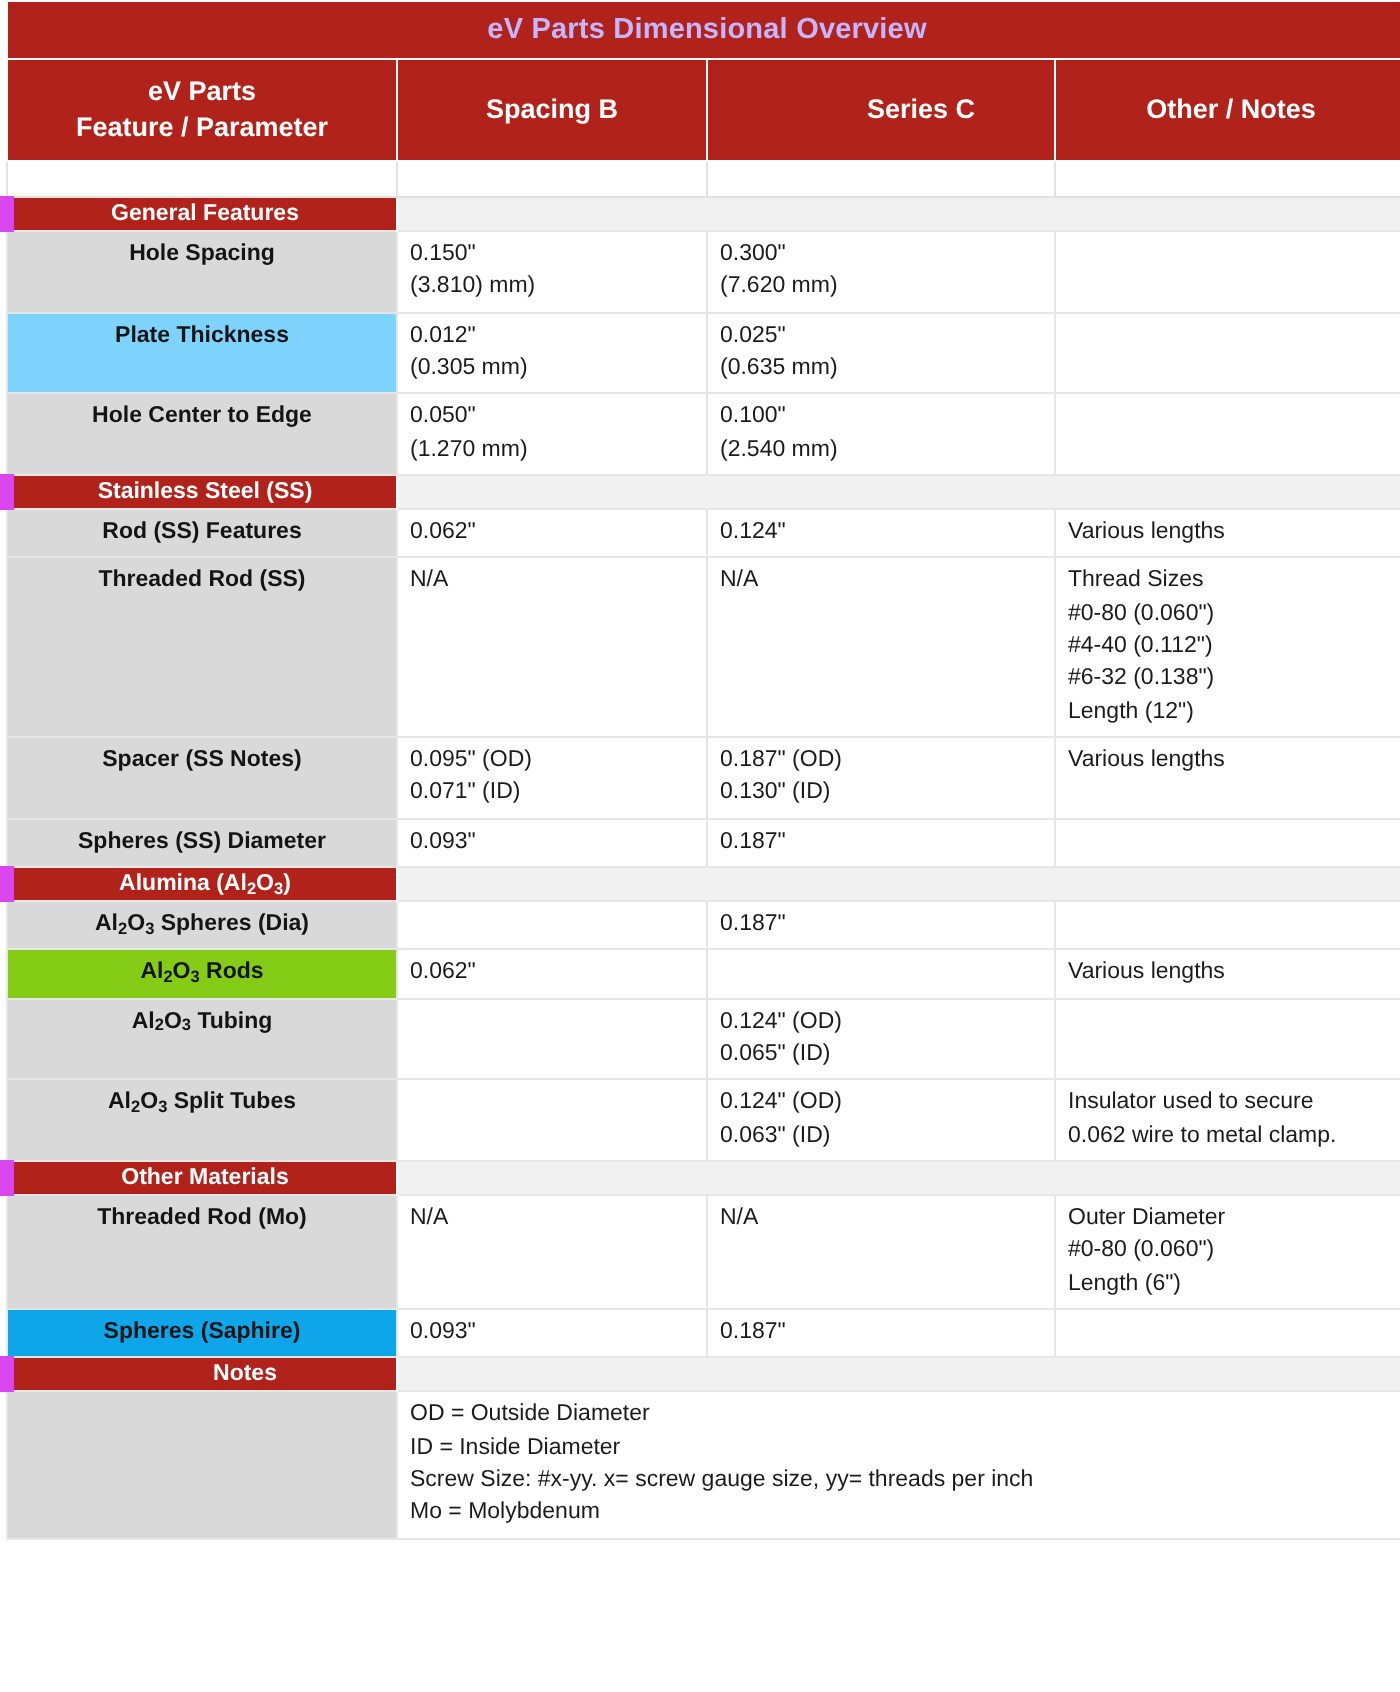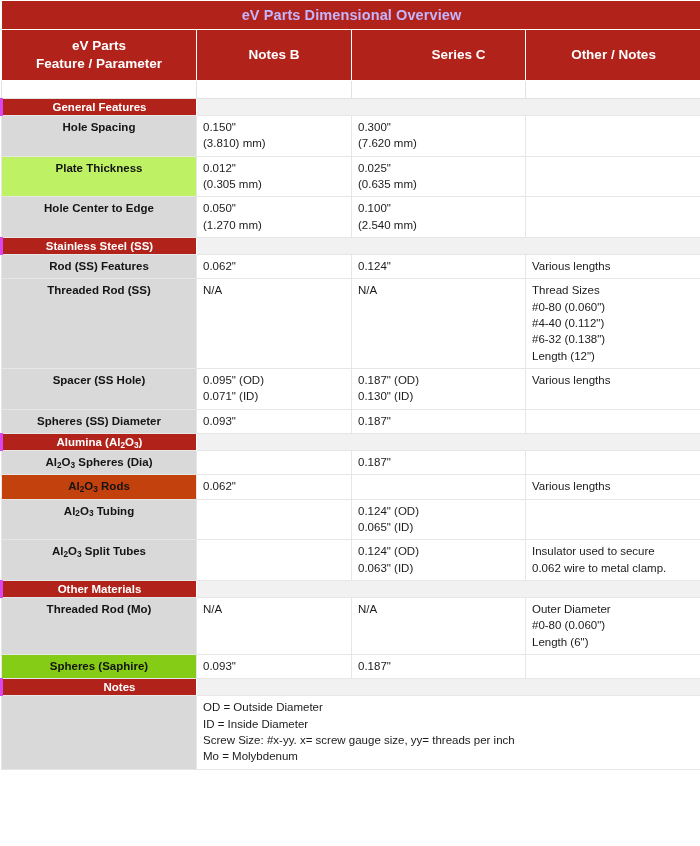--- a/index.html
+++ b/index.html
@@ -72,21 +72,21 @@
     background: #f1f1f1;
     height: 16px;
   }
   tr.section-row td.secbar {
     background: #B0221A;
     color: #ffffff;
     font-size: 11.5px;
     font-weight: bold;
     text-align: center;
     vertical-align: middle;
-    border-left: 3px solid #d946ef;
+    border-left: 7px solid #d946ef;
     border-right: 1px solid #ffffff;
     line-height: 16px;
     white-space: nowrap;
   }
 
   
   tr.data-row td {
     border: 1px solid #e6e6e6;
     vertical-align: top;
     font-size: 11.5px;
@@ -134,21 +134,21 @@
     <tbody>
       <tr class="title-row">
         <td colspan="4" style="background: rgb(176, 34, 26);">eV Parts Dimensional Overview</td>
       </tr>
       <tr class="head-row">
         <td style="background: rgb(176, 34, 26); text-align: center;">
             <div>eV Parts</div>
             <div>Feature / Parameter</div>
           </td>
         <td style="background: rgb(176, 34, 26);">
-            <div>Notes B</div>
+            <div>Spacing B</div>
           </td>
         <td style="background: rgb(176, 34, 26); padding-left: 44px;">
             <div>Series C</div>
           </td>
         <td style="background: rgb(176, 34, 26);">
             <div>Other / Notes</div>
           </td>
       </tr>
       <tr class="spacer-row">
         <td></td>
@@ -162,21 +162,21 @@
           <td></td>
           <td></td>
         </tr>
         <tr class="data-row" style="height: 40px;">
           <td class="label" style="background: rgb(217, 217, 217);">Hole Spacing</td>
           <td class="val">0.150"<br>(3.810) mm)</td>
           <td class="val">0.300"<br>(7.620 mm)</td>
           <td class="val"></td>
         </tr>
         <tr class="data-row" style="height: 40px;">
-          <td class="label" style="background: #bef264;">Plate Thickness</td>
+          <td class="label" style="background: #7dd3fc;">Plate Thickness</td>
           <td class="val">0.012"<br>(0.305 mm)</td>
           <td class="val">0.025"<br>(0.635 mm)</td>
           <td class="val"></td>
         </tr>
         <tr class="data-row" style="height: 40px;">
           <td class="label" style="background: rgb(217, 217, 217);">Hole Center to Edge</td>
           <td class="val">0.050"<br>(1.270 mm)</td>
           <td class="val">0.100"<br>(2.540 mm)</td>
           <td class="val"></td>
         </tr>
@@ -192,21 +192,21 @@
           <td class="val">0.124"</td>
           <td class="val">Various lengths</td>
         </tr>
         <tr class="data-row" style="height: 89px;">
           <td class="label" style="background: rgb(217, 217, 217);">Threaded Rod (SS)</td>
           <td class="val">N/A</td>
           <td class="val">N/A</td>
           <td class="val">Thread Sizes<br>#0-80 (0.060")<br>#4-40 (0.112")<br>#6-32 (0.138")<br>Length (12")</td>
         </tr>
         <tr class="data-row" style="height: 40px;">
-          <td class="label" style="background: rgb(217, 217, 217);">Spacer (SS Hole)</td>
+          <td class="label" style="background: rgb(217, 217, 217);">Spacer (SS Notes)</td>
           <td class="val">0.095" (OD)<br>0.071" (ID)</td>
           <td class="val">0.187" (OD)<br>0.130" (ID)</td>
           <td class="val">Various lengths</td>
         </tr>
         <tr class="data-row" style="height: 23px; padding-left: 36px;">
           <td class="label" style="background: rgb(217, 217, 217);">Spheres (SS) Diameter</td>
           <td class="val">0.093"</td>
           <td class="val">0.187"</td>
           <td class="val"></td>
         </tr>
@@ -216,21 +216,21 @@
           <td></td>
           <td></td>
         </tr>
         <tr class="data-row" style="height: 23px;">
           <td class="label" style="background: rgb(217, 217, 217);">Al<sub>2</sub>O<sub>3</sub> Spheres (Dia)</td>
           <td class="val"></td>
           <td class="val">0.187"</td>
           <td class="val"></td>
         </tr>
         <tr class="data-row" style="height: 23px;">
-          <td class="label" style="background: #c2410c; text-align: center;">Al<sub>2</sub>O<sub>3</sub> Rods</td>
+          <td class="label" style="background: #84cc16; text-align: center;">Al<sub>2</sub>O<sub>3</sub> Rods</td>
           <td class="val">0.062"</td>
           <td class="val"></td>
           <td class="val">Various lengths</td>
         </tr>
         <tr class="data-row" style="height: 40px;">
           <td class="label" style="background: rgb(217, 217, 217);">Al<sub>2</sub>O<sub>3</sub> Tubing</td>
           <td class="val"></td>
           <td class="val">0.124" (OD)<br>0.065" (ID)</td>
           <td class="val"></td>
         </tr>
@@ -246,21 +246,21 @@
           <td></td>
           <td></td>
         </tr>
         <tr class="data-row" style="height: 56px;">
           <td class="label" style="background: rgb(217, 217, 217);">Threaded Rod (Mo)</td>
           <td class="val">N/A</td>
           <td class="val">N/A</td>
           <td class="val">Outer Diameter<br>#0-80 (0.060")<br>Length (6")</td>
         </tr>
         <tr class="data-row" style="height: 23px;">
-          <td class="label" style="background: #84cc16;">Spheres (Saphire)</td>
+          <td class="label" style="background: #0ea5e9;">Spheres (Saphire)</td>
           <td class="val">0.093"</td>
           <td class="val">0.187"</td>
           <td class="val"></td>
         </tr>
         <tr class="section-row">
           <td class="secbar" style="background: rgb(176, 34, 26); padding-left: 40px;">Notes</td>
           <td></td>
           <td></td>
           <td></td>
         </tr>

